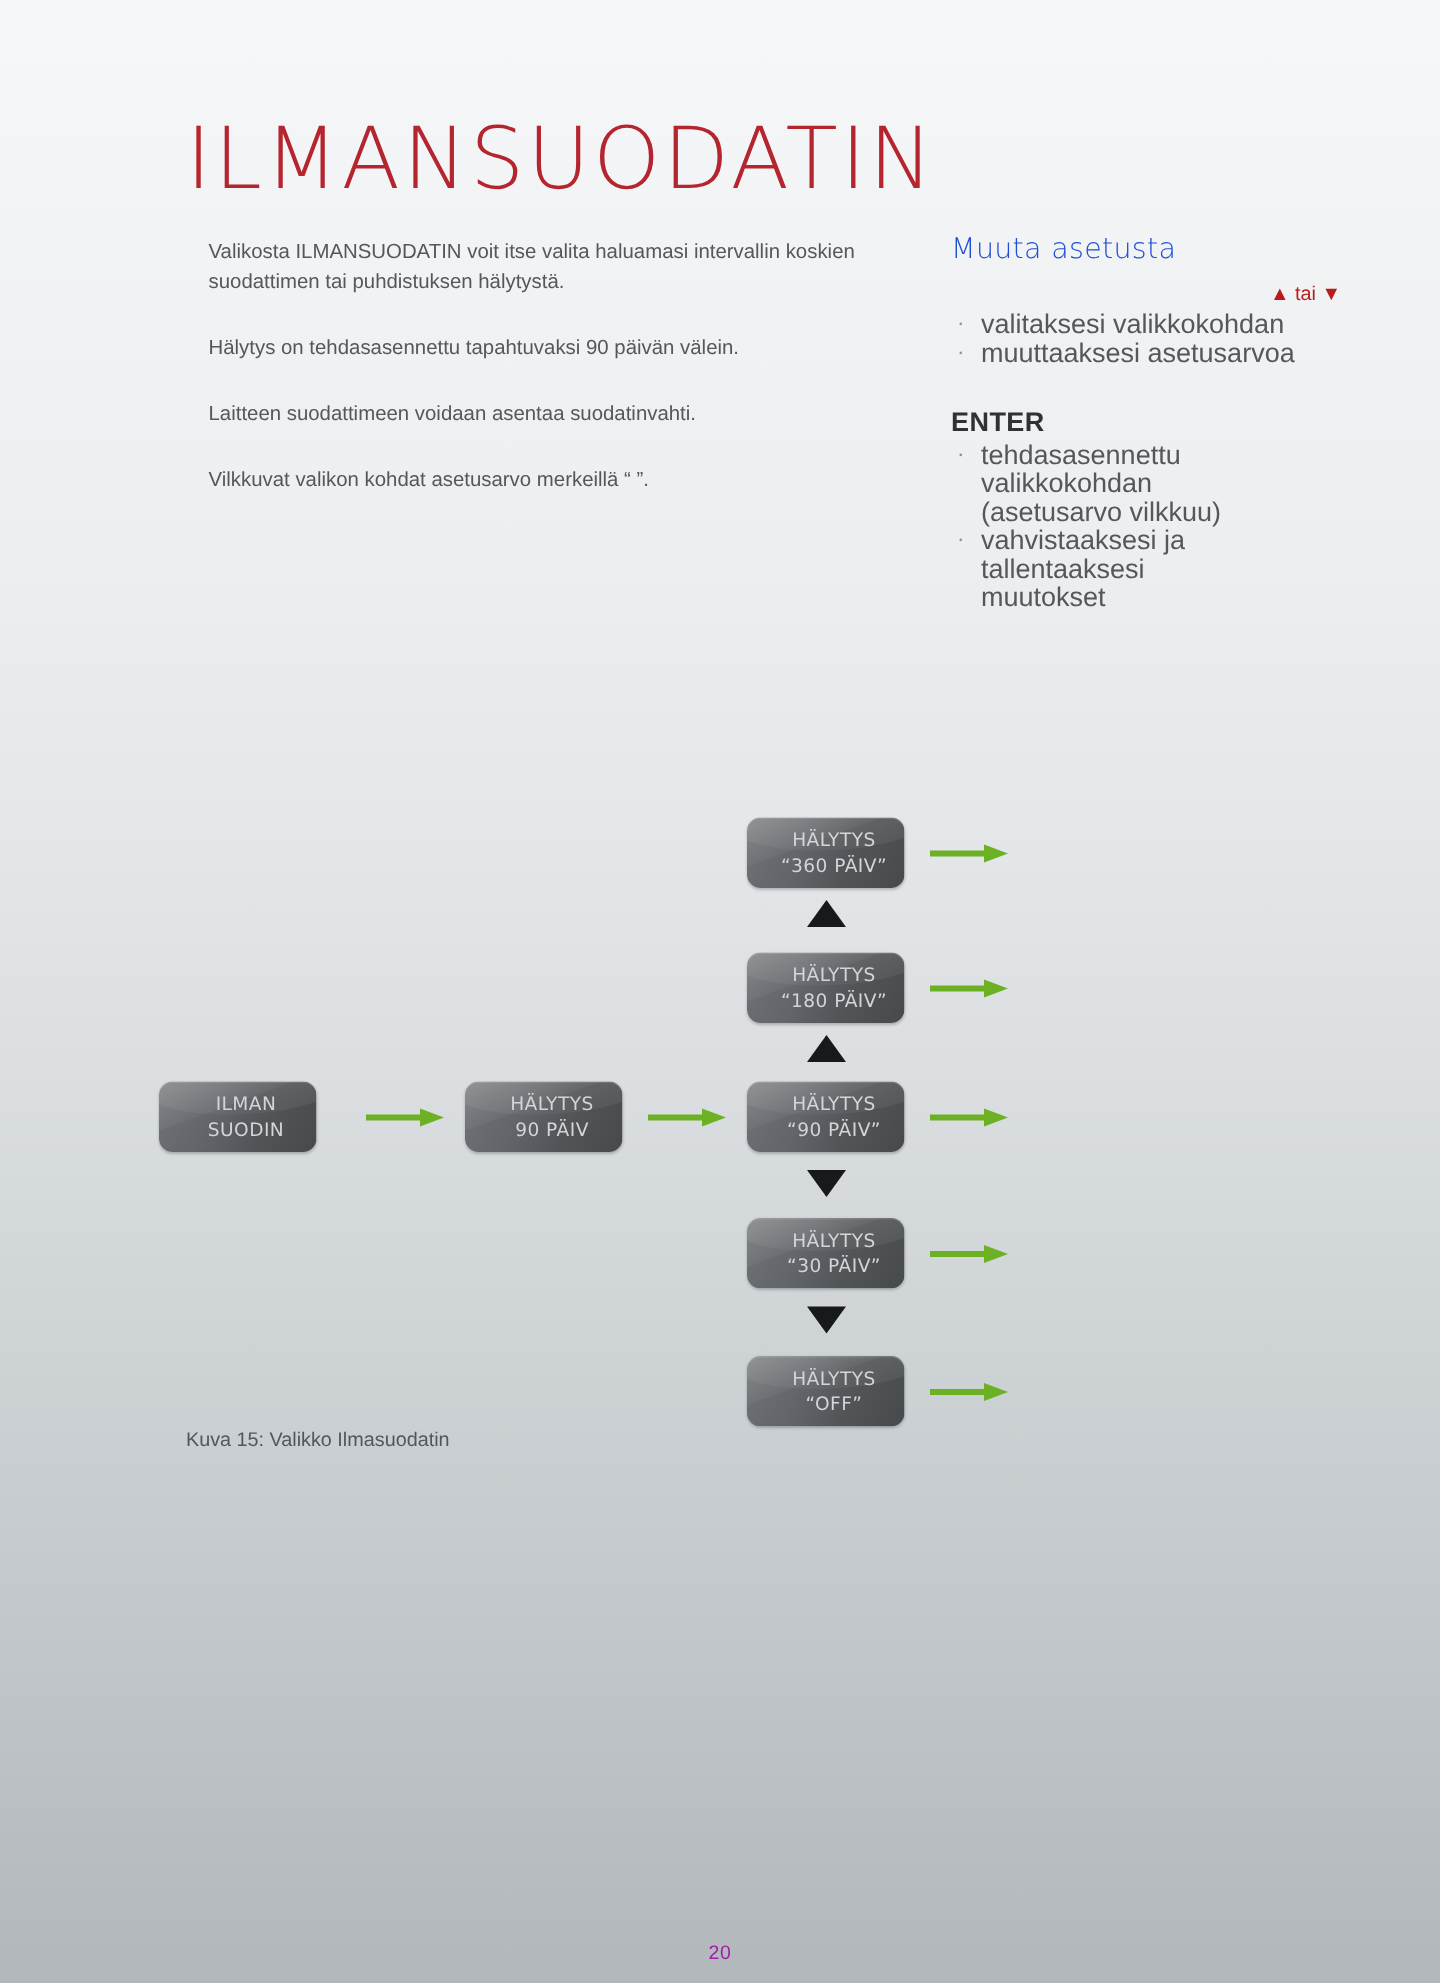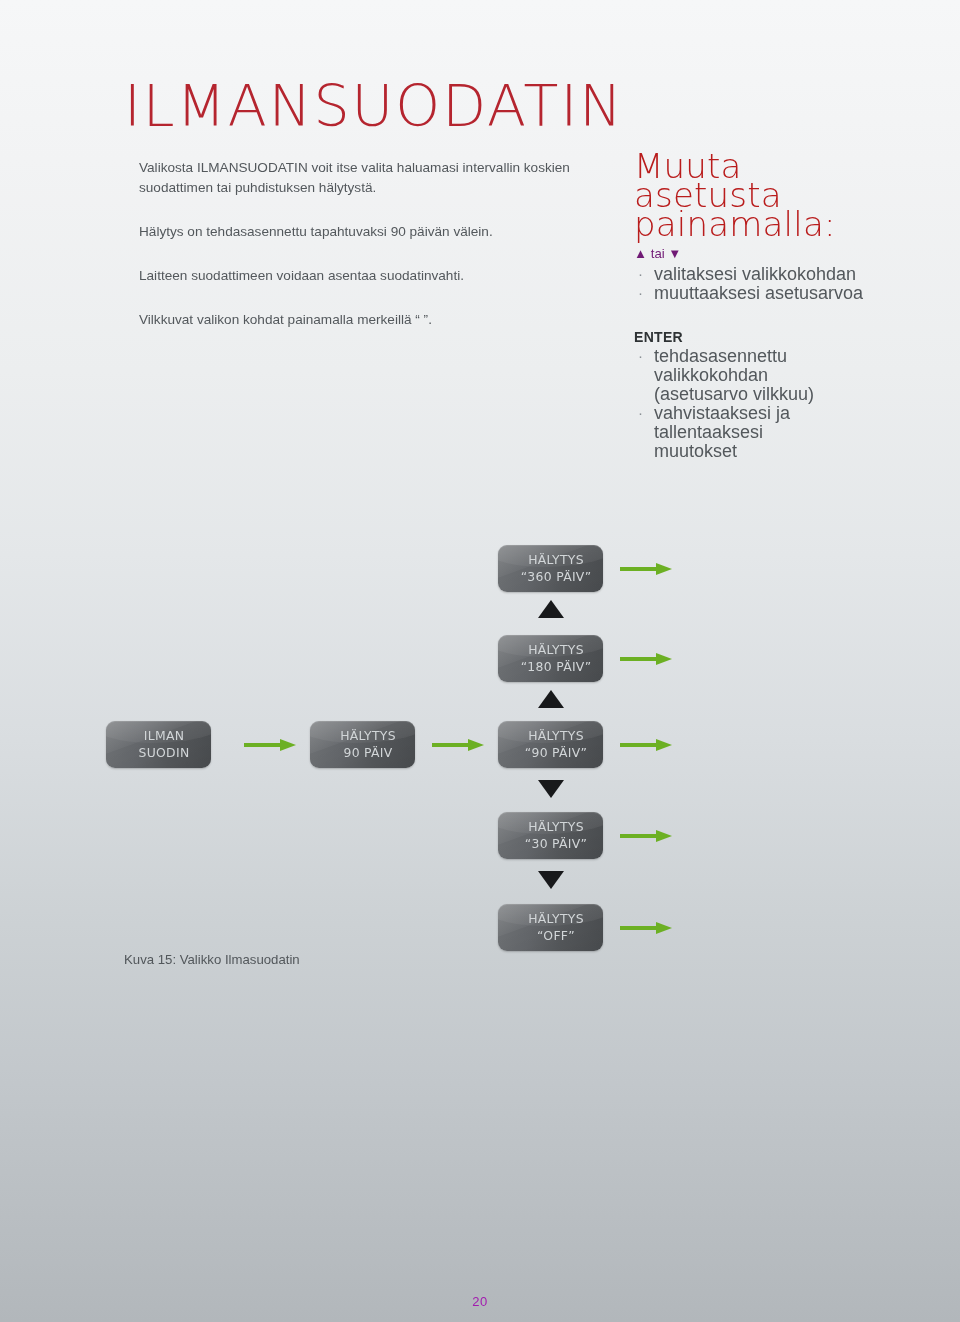--- a/index.html
+++ b/index.html
@@ -62,36 +62,37 @@
   .left-col p:last-child { margin-bottom: 0; }
 
   
   .right-col {
     position: absolute;
     left: 634px;
     top: 152px;
     width: 260px;
   }
   .right-head {
-    font-size: 34px;
+    font-size: 19px;
     line-height: 29px;
-    color: #b91c1c;
+    color: #1d4ed8;
     font-weight: 300;
     letter-spacing: .2px;
     margin-bottom: 6px;
     font-family: "DejaVu Sans", "Liberation Sans", sans-serif;
   }
   .key-line {
     font-size: 13.2px;
     line-height: 18px;
-    color: #701a75;
+    color: #b91c1c;
     margin-bottom: 2px;
+    text-align: right;
   }
   .enter-label {
-    font-size: 14px;
+    font-size: 18px;
     font-weight: bold;
     color: #2e3234;
     letter-spacing: .3px;
     margin-bottom: 2px;
   }
   ul.bullets {
     list-style: none;
     margin: 0 0 0 0;
     padding: 0;
   }
@@ -214,27 +215,26 @@
 <body>
 
 <div class="page">
 
   <div class="title">ILMANSUODATIN</div>
 
   <div class="left-col">
     <p>Valikosta ILMANSUODATIN voit itse valita haluamasi intervallin koskien suodattimen tai puhdistuksen hälytystä.</p>
     <p>Hälytys on tehdasasennettu tapahtuvaksi 90 päivän välein.</p>
     <p>Laitteen suodattimeen voidaan asentaa suodatinvahti.</p>
-    <p>Vilkkuvat valikon kohdat painamalla merkeillä “ ”.</p>
+    <p>Vilkkuvat valikon kohdat asetusarvo merkeillä “ ”.</p>
   </div>
 
   <div class="right-col">
     <div class="right-head">
       <div>Muuta asetusta</div>
-      <div>painamalla:</div>
     </div>
 
     <div class="key-line">▲ tai ▼</div>
     <ul class="bullets">
       <li class="dotted">valitaksesi valikkokohdan</li>
       <li class="dotted">muuttaaksesi asetusarvoa</li>
     </ul>
 
     <div class="spacer-block"></div>
 

